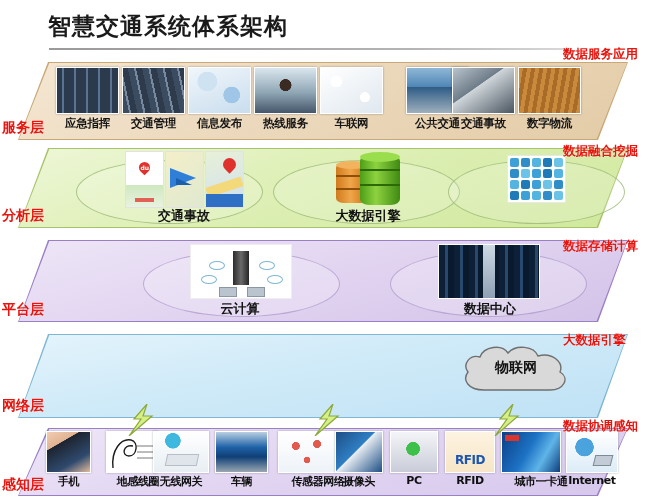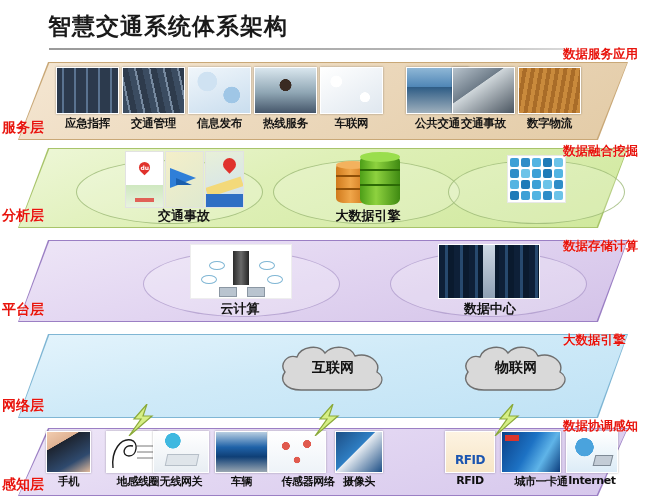--- a/index.html
+++ b/index.html
@@ -343,26 +343,20 @@
 
     <div class="layer-label" style="left:-16px;bottom:3px">平台层</div>
   </div>
   <div class="side-label" style="left:563px;top:238px">数据存储计算</div>
 
   <div class="layer" id="network">
     <div class="slab-border"></div>
     <div class="slab-inner"></div>
 
 
-    <div class="cloud" style="left:255px;top:8px">
-      <svg width="120" height="58" viewBox="0 0 120 58">
-        <path d="M28 48 C12 48 6 38 12 30 C6 22 14 12 24 15 C28 4 46 2 52 11 C60 2 78 4 82 14 C96 10 108 20 104 30 C114 36 108 48 94 48 Z" fill="#d9d9d9" stroke="#6f6f6f" stroke-width="1.4"></path>
-      </svg>
-      <div class="cloud-cap">互联网</div>
-    </div>
 
     <div class="cloud" style="left:438px;top:8px">
       <svg width="120" height="58" viewBox="0 0 120 58">
         <path d="M28 48 C12 48 6 38 12 30 C6 22 14 12 24 15 C28 4 46 2 52 11 C60 2 78 4 82 14 C96 10 108 20 104 30 C114 36 108 48 94 48 Z" fill="#d9d9d9" stroke="#6f6f6f" stroke-width="1.4"></path>
       </svg>
       <div class="cloud-cap">物联网</div>
     </div>
 
     <div class="layer-label" style="left:-16px;bottom:3px">网络层</div>
   </div>
@@ -407,34 +401,40 @@
       <div class="per-cap">无线网关</div>
     </div>
 
     <div class="per-cell" style="left:197px;width:53px">
       <div class="per-img" style="width:53px">
           <div class="px car-px"></div>
         </div>
       <div class="per-cap">车辆</div>
     </div>
 
-    <div class="per-cell" style="left:250px;width:80px">
+    <div class="per-cell" style="left:260px;width:80px">
       <div class="per-img" style="width:58px">
           <div class="px sensor-px"></div>
         </div>
       <div class="per-cap">传感器网络</div>
     </div>
 
     <div class="per-cell" style="left:317px;width:48px">
       <div class="per-img" style="width:48px">
           <div class="px cam-px"></div>
         </div>
       <div class="per-cap">摄像头</div>
     </div>
 
+    <div class="per-cell" style="left:372px;width:48px">
+      <div class="per-img" style="width:48px">
+          <div class="px pc-px"></div>
+        </div>
+      <div class="per-cap">PC</div>
+    </div>
 
     <div class="per-cell" style="left:427px;width:50px">
       <div class="per-img" style="width:50px">
           <div class="px rfid-px"></div>
         <div style="position:absolute;left:0;top:21px;width:100%;text-align:center;font-size:12px;font-weight:bold;color:#1b55b0;letter-spacing:-.5px">RFID</div>
       </div>
       <div class="per-cap">RFID</div>
     </div>
 
     <div class="per-cell" style="left:483px;width:80px">

